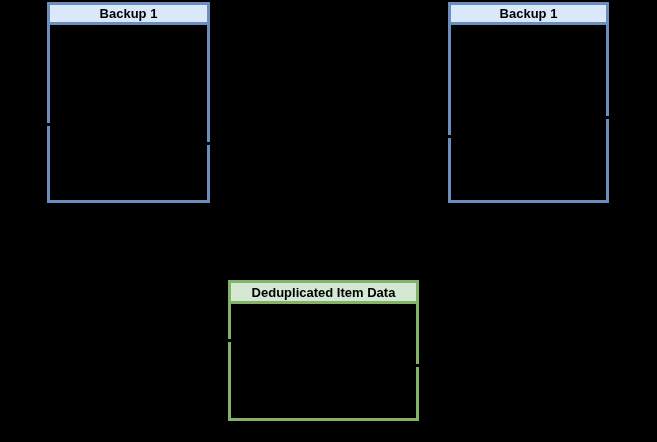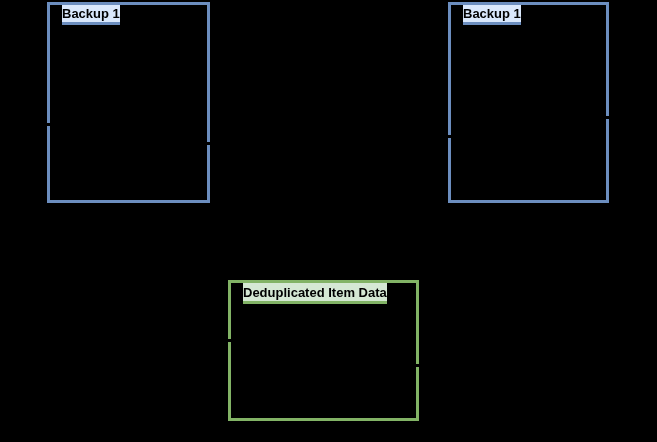--- a/index.html
+++ b/index.html
@@ -18,22 +18,21 @@
     position: absolute;
     left: 0; top: 0;
     width: 657px; height: 442px;
   }
   .box {
     position: absolute;
     border: 3px solid var(--bc, #6c8ebf);
     background: var(--bf, #000000);
     box-sizing: border-box;
     display: flex;
-    flex-direction: row;
-    padding-left: 12px;
+    flex-direction: column;
   }
   .box-header {
     background: var(--hf, #dae8fc);
     border-bottom: 3px solid var(--bc, #6c8ebf);
     display: flex;
     align-items: center;
     justify-content: center;
     flex: 0 0 auto;
   }
   .box-title {

